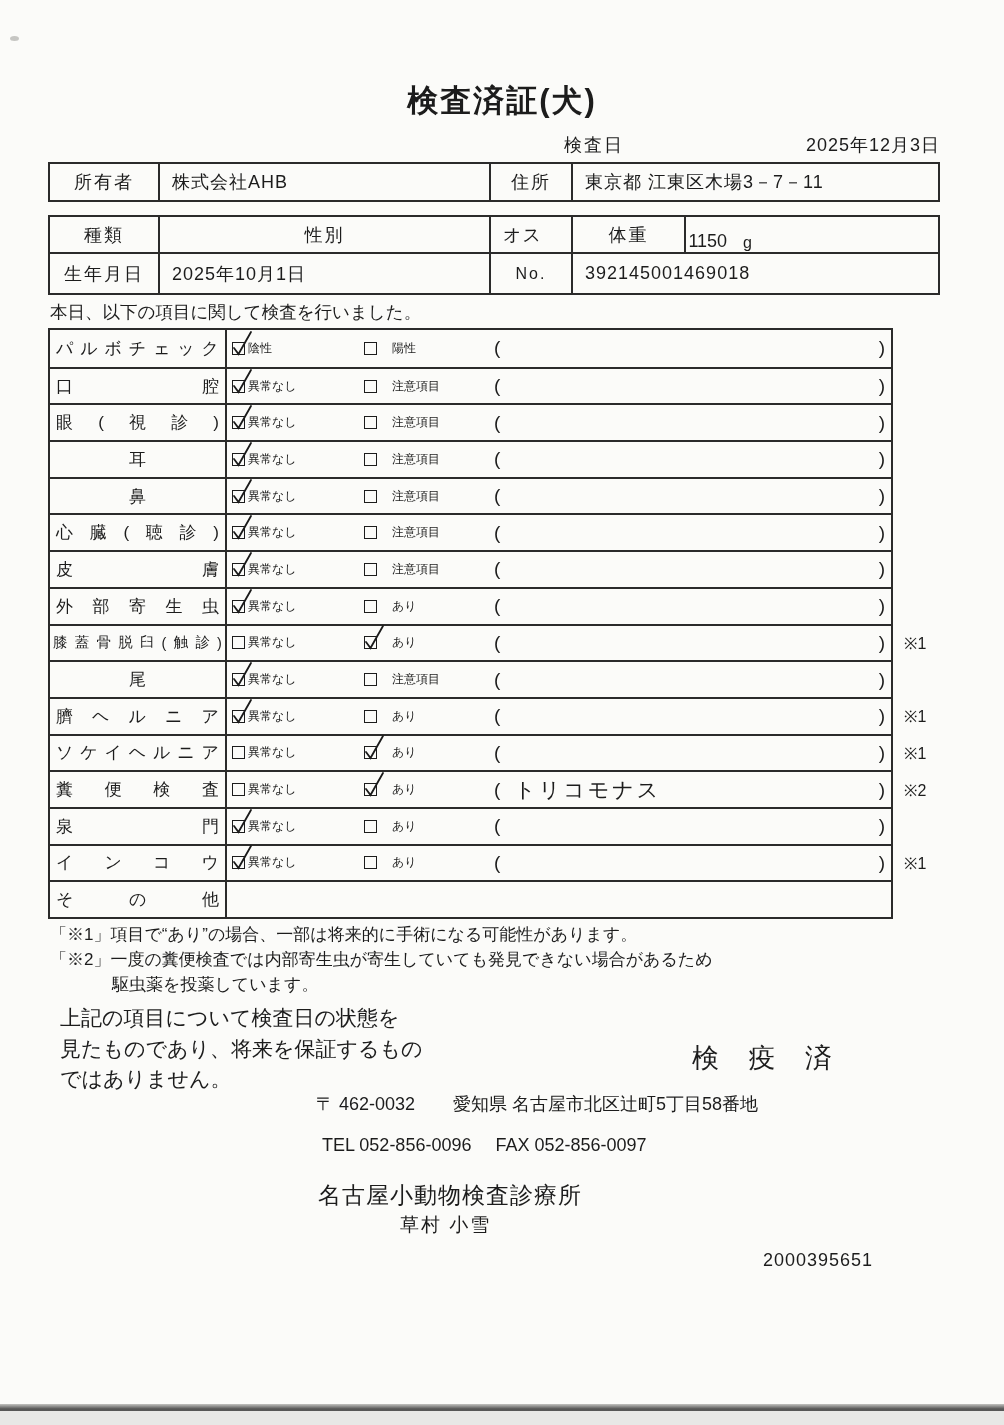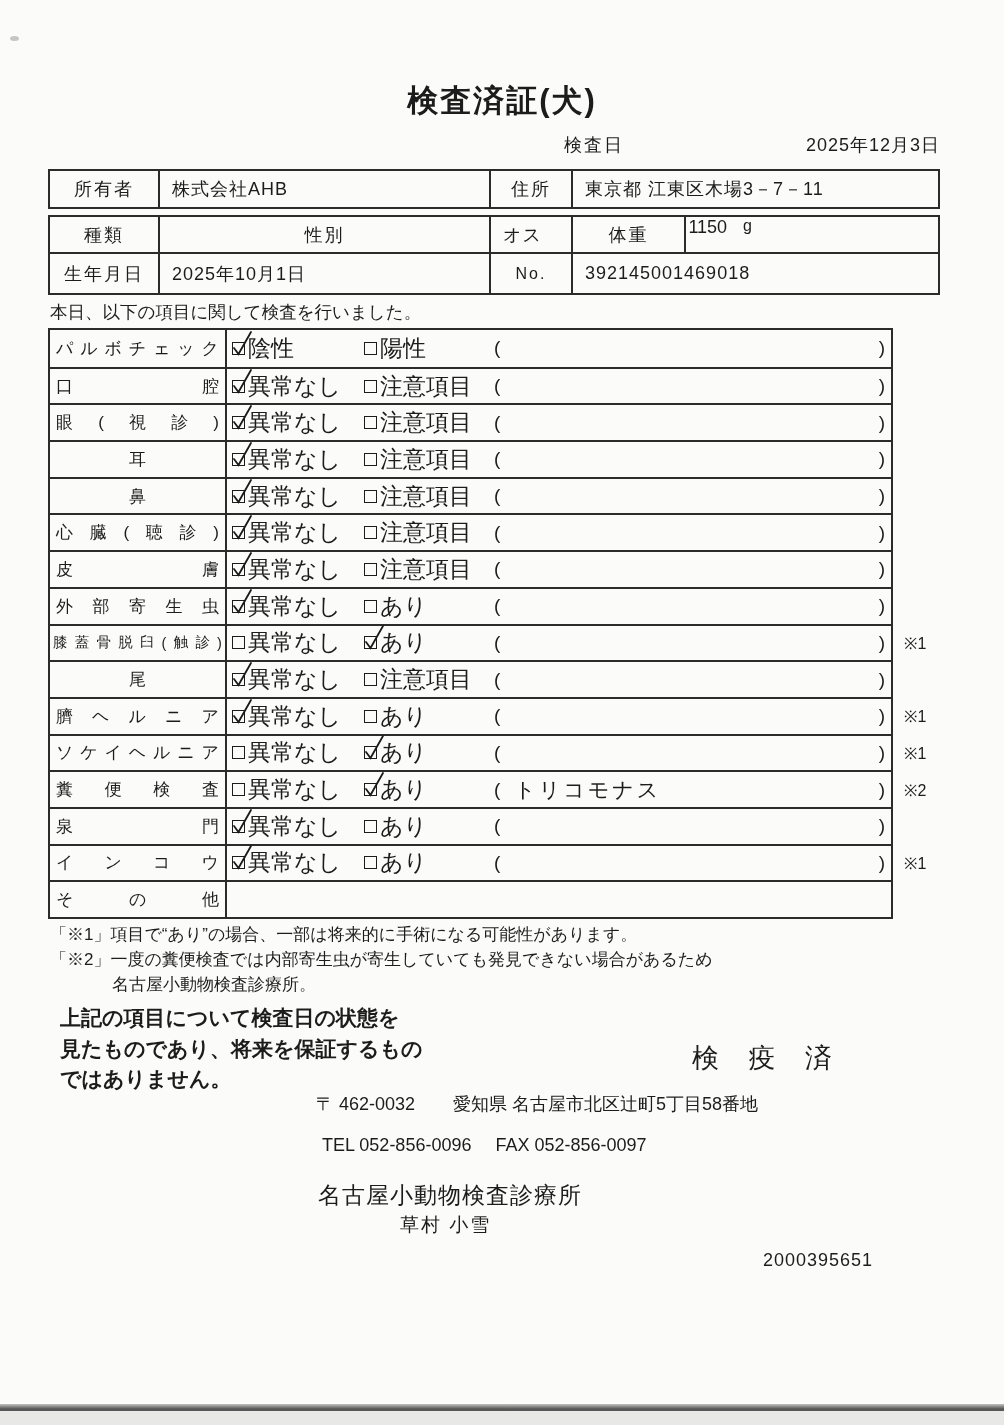--- a/index.html
+++ b/index.html
@@ -27,26 +27,26 @@
   
   .tbl{position:absolute;left:48px;width:892px;border:2px solid var(--border);}
   .grid{display:grid;}
   .cell{
     display:flex;align-items:center;font-size:18px;
     border-right:2px solid var(--border);padding:0 8px;overflow:hidden;white-space:nowrap;
   }
   .cell:last-child{border-right:none;}
   .cell.lab{justify-content:center;letter-spacing:2px;padding:0 4px;}
   .cell.val{padding-left:12px;letter-spacing:1px;}
-  .t1{top:162px;height:40px;margin-top:7px;}
+  .t1{top:162px;height:40px;}
   .t1 .grid{grid-template-columns:110px 331px 82px 1fr;height:100%;}
   .t2{top:215px;}
   .t2 .r1{grid-template-columns:110px 331px 82px 113px 80px 1fr;height:37px;border-bottom:2px solid var(--border);}
   .t2 .r2{grid-template-columns:110px 331px 82px 1fr;height:39px;}
-  .weight-val{display:flex;justify-content:flex-end;align-items:flex-start;padding-right:14px;}
+  .weight-val{display:flex;justify-content:flex-end;align-items:flex-end;padding-right:14px;}
   .weight-val .unit{margin-left:16px;font-size:16px;}
   .no-lab{font-size:16px;letter-spacing:0;}
   .intro{position:absolute;top:300px;left:50px;font-size:17.5px;}
   
   .checklist{
     position:absolute;top:328px;left:48px;width:845px;
     border:2px solid var(--border);
   }
   .c-row{
     position:relative;display:flex;height:36.7px;align-items:stretch;
@@ -54,39 +54,39 @@
   }
   .c-row:first-child{border-top:none;}
   .c-label{
     width:177px;flex:0 0 177px;border-right:2px solid var(--border);
     display:flex;align-items:center;font-size:17px;padding:0 6px;overflow:hidden;
   }
   .c-label.just{justify-content:space-between;}
   .c-label.center{justify-content:center;}
   .c-label.small{font-size:14.5px;padding:0 3px;}
   .c-body{flex:1;display:flex;align-items:center;padding-left:5px;}
-  .opt{display:flex;align-items:center;font-size:23px;}
+  .opt{display:flex;align-items:center;font-size:12px;}
   .opt.o1{width:132px;flex:0 0 132px;}
-  .opt.o2{width:130px;flex:0 0 130px;}
+  .opt.o2{width:130px;flex:0 0 130px;gap:12px;}
   .cb{
     position:relative;width:13px;height:13px;flex:0 0 13px;
     border:1.5px solid var(--ink);margin-right:3px;
   }
   .cb svg{position:absolute;left:-3px;top:-14px;overflow:visible;}
   .paren-open,.paren-close{font-size:19px;}
   .paren-body{flex:1;padding-left:14px;font-size:21px;letter-spacing:3px;overflow:hidden;white-space:nowrap;font-family:Liberation Mono, monospace;}
   .paren-close{margin-right:6px;}
   .mark{
     position:absolute;left:calc(100% + 13px);top:50%;transform:translateY(-50%);
     font-size:16px;white-space:nowrap;
   }
   
   .notes{position:absolute;top:922px;left:50px;font-size:17px;line-height:25px;}
   .notes .indent{padding-left:62px;}
-  .para{position:absolute;top:1003px;left:60px;font-size:21px;font-weight:700;line-height:30.5px;}
+  .para{position:absolute;top:1003px;left:60px;font-size:21px;font-weight:400;line-height:30.5px;}
   .stamp{position:absolute;top:1040px;left:692px;font-size:27px;font-weight:500;letter-spacing:11px;white-space:nowrap;}
   .postal{position:absolute;top:1092px;left:316px;font-size:18px;display:flex;}
   .postal .addr{margin-left:38px;}
   .telfax{position:absolute;top:1135px;left:322px;font-size:18px;display:flex;}
   .telfax .fax{margin-left:24px;}
   .clinic{position:absolute;top:1180px;left:318px;font-size:23px;letter-spacing:1px;}
   .examiner{position:absolute;top:1212px;left:400px;font-size:19px;letter-spacing:2px;}
   .serial{position:absolute;top:1250px;left:763px;font-size:18px;letter-spacing:1px;}
   .scan-speck{position:absolute;top:36px;left:10px;width:9px;height:5px;background:#9a9a97;border-radius:50%;opacity:.55;}
   .scan-edge{
@@ -520,21 +520,21 @@
           <span>の</span>
           <span>他</span>
         </div>
         <div class="c-body"></div>
       </div>
     </div>
 
   <div class="notes">
     <div>「※1」項目で“あり”の場合、一部は将来的に手術になる可能性があります。</div>
     <div>「※2」一度の糞便検査では内部寄生虫が寄生していても発見できない場合があるため</div>
-    <div class="indent">名古屋小動物検査診療所。</div>
+    <div class="indent">駆虫薬を投薬しています。</div>
   </div>
 
   <div class="para">
     <div>上記の項目について検査日の状態を</div>
     <div>見たものであり、将来を保証するもの</div>
     <div>ではありません。</div>
   </div>
 
   <div class="stamp">検 疫 済</div>
 

